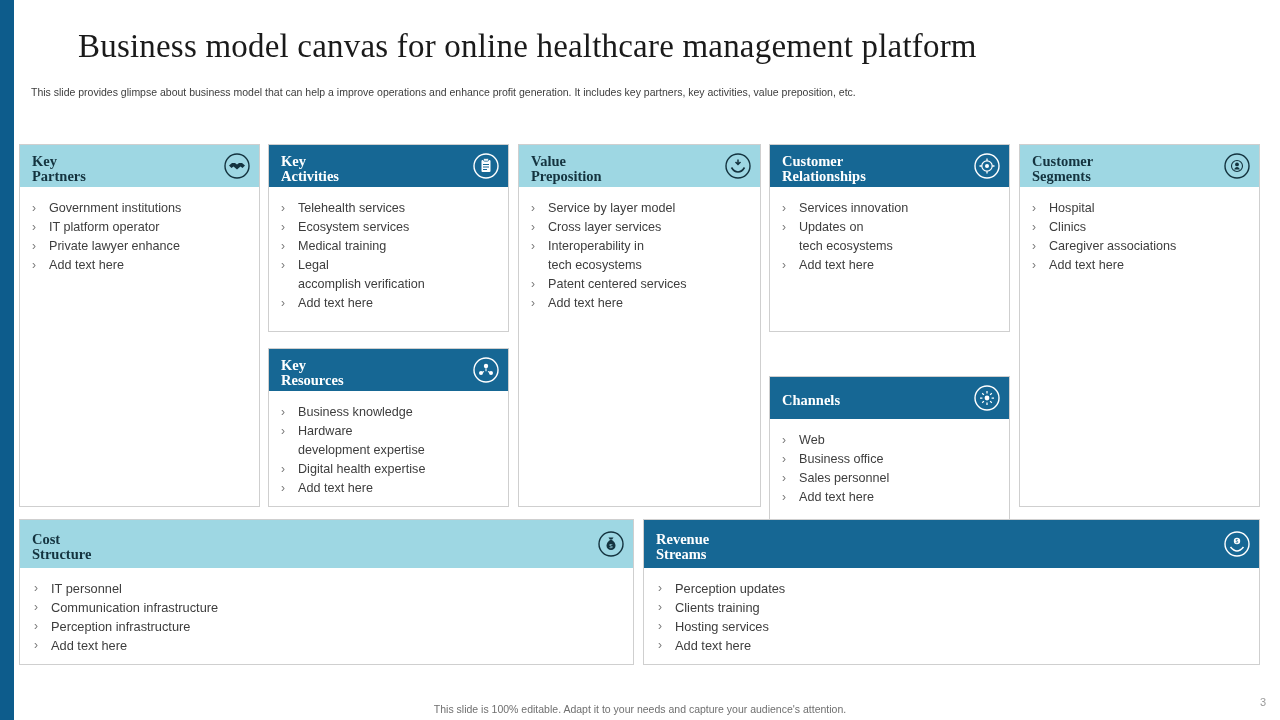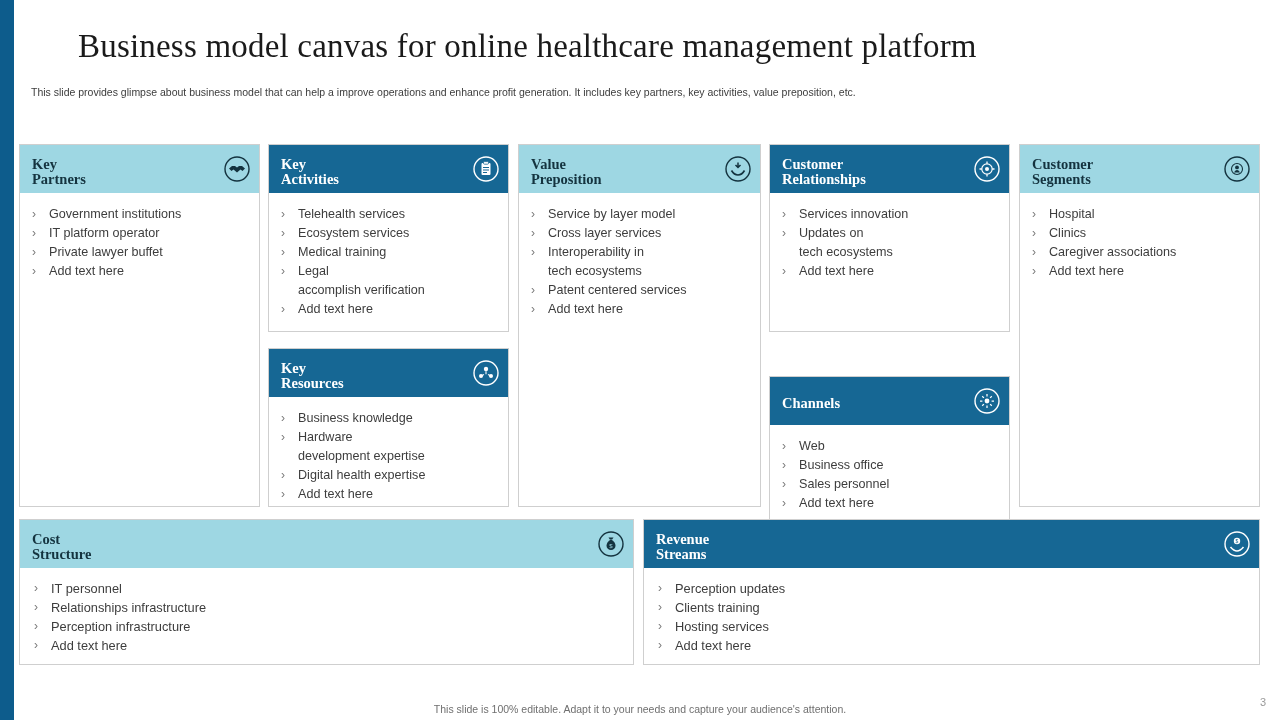--- a/index.html
+++ b/index.html
@@ -66,21 +66,21 @@
 
   
   .card {
     position: absolute;
     border: 1px solid #cfcfcf;
     box-sizing: border-box;
     background: #ffffff;
   }
   .card-head {
     position: relative;
-    height: 48px;
+    height: 42px;
     box-sizing: border-box;
     padding: 5px 44px 0 12px;
     display: flex;
     flex-direction: column;
     justify-content: center;
   }
   .head-light { background: #9ed7e3; }
   .head-dark { background: #166794; }
   .head-title {
     font-family: "Liberation Serif", serif;
@@ -158,21 +158,21 @@
       <span class="head-icon">
         <svg viewBox="0 0 26 26" width="26" height="26">
             <circle cx="13" cy="13" r="12" fill="none" stroke="#14333f" stroke-width="1.4"></circle>
             <path d="M5 12.5l3-2.5h3l2 1.5 2-1.5h3l3 2.5-2.5 2.5-2-1.5-3.5 3-3.5-3-2 1.5z" fill="#14333f"></path>
           </svg>
       </span>
     </div>
     <ul class="items">
       <li><span class="chev">›</span><span class="txt">Government  institutions</span></li>
       <li><span class="chev">›</span><span class="txt">IT  platform  operator</span></li>
-      <li><span class="chev">›</span><span class="txt">Private  lawyer  buffet</span></li>
+      <li><span class="chev">›</span><span class="txt">Private  lawyer  enhance</span></li>
       <li><span class="chev">›</span><span class="txt">Add text here</span></li>
     </ul>
   </div>
 
   <div class="card" id="card-key-activities">
     <div class="card-head head-dark">
       <div class="head-title">Key
 Activities</div>
       <span class="head-icon">
         <svg viewBox="0 0 26 26" width="26" height="26">
@@ -309,21 +309,21 @@
         <svg viewBox="0 0 26 26" width="26" height="26">
             <circle cx="13" cy="13" r="12" fill="none" stroke="#14333f" stroke-width="1.4"></circle>
             <path d="M10.5 6.5h5l-1.3 2h-2.4z" fill="#14333f"></path>
             <path d="M13 8.5c-3 1.5-4.5 3.8-4.5 6.3 0 2.6 2 4.2 4.5 4.2s4.5-1.6 4.5-4.2c0-2.5-1.5-4.8-4.5-6.3z" fill="#14333f"></path>
             <text x="13" y="17" font-size="6" fill="#9ed7e3" text-anchor="middle" font-family="Liberation Sans, sans-serif">$</text>
           </svg>
       </span>
     </div>
     <ul class="items">
       <li><span class="chev">›</span><span class="txt">IT  personnel</span></li>
-      <li><span class="chev">›</span><span class="txt">Relationships infrastructure</span></li>
+      <li><span class="chev">›</span><span class="txt">Communication infrastructure</span></li>
       <li><span class="chev">›</span><span class="txt">Perception infrastructure</span></li>
       <li><span class="chev">›</span><span class="txt">Add text here</span></li>
     </ul>
   </div>
 
   <div class="card" id="card-revenue-streams">
     <div class="card-head head-dark">
       <div class="head-title">Revenue
 Streams</div>
       <span class="head-icon">

